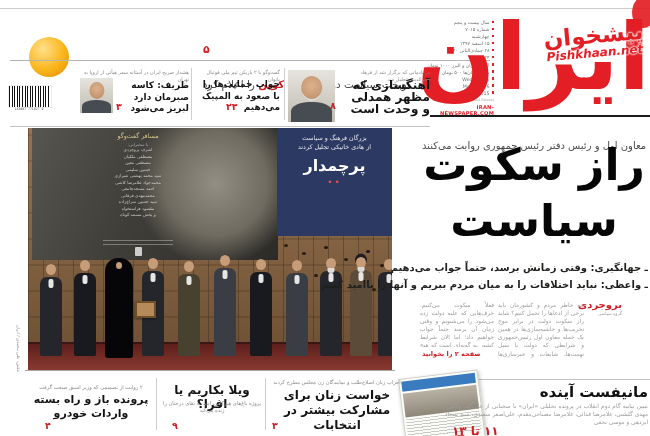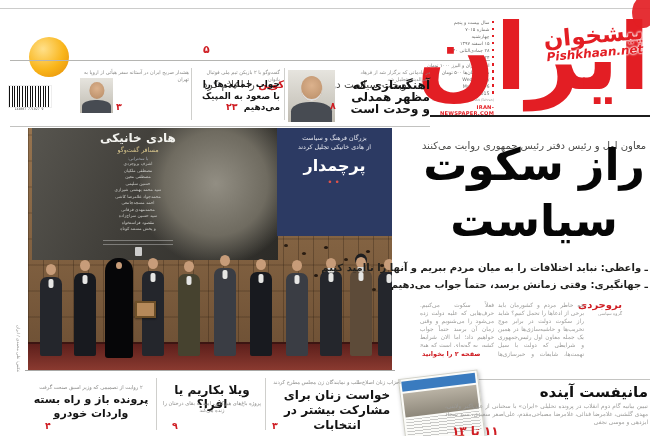--- a/index.html
+++ b/index.html
@@ -169,20 +169,21 @@
     <div class="wm-domain">Pishkhaan.net</div>
   </div>
   <div class="wm-corner"></div>
   <div class="logo-rule"></div>
 
   <div class="barcode"></div>
   <div class="barcode-digits">9 771027 144007</div>
 
   <div class="kick" style="left:77px;top:69px;width:112px;text-align:right;">هشدار صریح ایران در آستانه سفر هیأتی از اروپا به تهران</div>
   <div class="mini-photo" style="left:80px;top:78px;width:33px;height:35px;"></div>
+  <div class="hl" style="left:114px;top:80px;width:75px;font-size:9px;line-height:11.5px;text-align:right;">ظریف: کاسه صبرمان دارد لبریز می‌شود</div>
   <div class="pagenum" style="left:116px;top:101px;">۳</div>
 
   <div class="vdiv" style="left:191px;top:68px;height:52px;"></div>
 
   <div class="kick" style="left:196px;top:69px;width:84px;text-align:right;">گفت‌وگو با ۲ بازیکن تیم ملی فوتبال بانوان</div>
   <div class="hl" style="left:196px;top:79px;width:84px;font-size:9px;line-height:11.5px;text-align:right;">جواب حمایت‌ها را با صعود به المپیک می‌دهیم</div>
   <div class="pagenum" style="left:226px;top:101px;">۲۳</div>
 
   <div class="vdiv" style="left:284px;top:68px;height:52px;"></div>
 
@@ -190,21 +191,20 @@
   <div class="pagenum" style="left:330px;top:100px;">۸</div>
   <div class="kick" style="left:340px;top:69px;width:90px;text-align:right;">در یادمانی که برگزار شد از فرهاد فخرالدینی تجلیل شد</div>
   <div class="hl" style="left:340px;top:79px;width:90px;font-size:12px;line-height:12px;text-align:right;">آهنگسازی که مظهر همدلی و وحدت است</div>
 
   <div class="hair" style="position:absolute;left:10px;top:126px;width:420px;height:1px;"></div>
 
   <div class="photo">
     <div class="banner">
       <div class="poster-face"></div>
       <div class="poster-text">
-        <div class="poster-title">هادی خانیکی</div>
         <div class="poster-sub">مسافر گفت‌وگو</div>
         <div class="poster-intro">با سخنرانی:</div>
         <div class="poster-name">اشرف بروجردی</div>
         <div class="poster-name">مصطفی ملکیان</div>
         <div class="poster-name">مصطفی معین</div>
         <div class="poster-name">حسین سلیمی</div>
         <div class="poster-name">سید محمد بهشتی شیرازی</div>
         <div class="poster-name">محمدجواد غلامرضا کاشی</div>
         <div class="poster-name">احمد مسجدجامعی</div>
         <div class="poster-name">محمدمهدی فرقانی</div>
@@ -276,22 +276,22 @@
       </div>
   </div>
   <div class="photo-caption">عکس: علی محمدی / ایران</div>
 
   <div class="lead-kick">معاون اول و رئیس دفتر رئیس جمهوری روایت می‌کنند</div>
   <div class="lead-title">
     <div>راز سکوت</div>
     <div>سیاست</div>
   </div>
   <div class="lead-bullets">
+    <div>ـ جهانگیری: وقتی زمانش برسد، حتماً جواب می‌دهیم</div>
     <div>ـ واعظی: نباید اختلافات را به میان مردم ببریم و آنها را ناامید کنیم</div>
-    <div>ـ جهانگیری: وقتی زمانش برسد، حتماً جواب می‌دهیم</div>
   </div>
 
   <div class="rep-label">بروجردی</div>
   <div class="rep-sub">گروه سیاسی</div>
   <div class="rep-col" style="left:498px;width:86px;height:58px;">چه خاطر مردم و کشورمان باید برخی از ادعاها را تحمل کنیم؟ شاید راز سکوت دولت در برابر موج تخریب‌ها و حاشیه‌سازی‌ها در همین یک جمله معاون اول رئیس‌جمهوری و شرایطی که دولت با سیل تهمت‌ها، شایعات و خبرسازی‌ها روبه‌روست نهفته باشد؛ پاسخ‌هایی که به خاطر مصالح کشور و مردم داده نمی‌شود.</div>
   <div class="rep-col" style="left:420px;width:74px;height:46px;">فعلاً سکوت می‌کنیم. حرف‌هایی که علیه دولت زده می‌شود را می‌شنویم و وقتی زمان آن برسد حتماً جواب خواهیم داد؛ اما الان شرایط کشور به گونه‌ای است که هیچ موضوعی مهم‌تر از اداره کشور و رفع مشکلات زندگی مردم نیست و به همین دلیل برخی از ادعاها را تحمل می‌کنیم.</div>
   <div class="rep-ref">صفحه ۲ را بخوانید</div>
 
   <div class="man-rule"></div>
   <div class="thumb">

